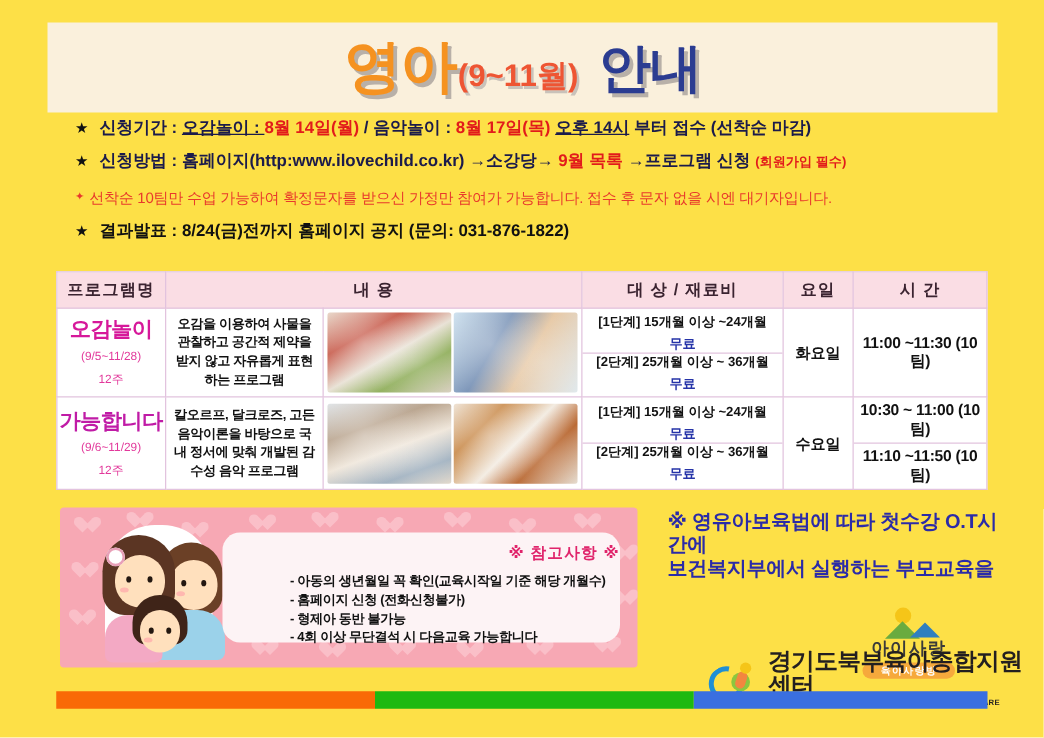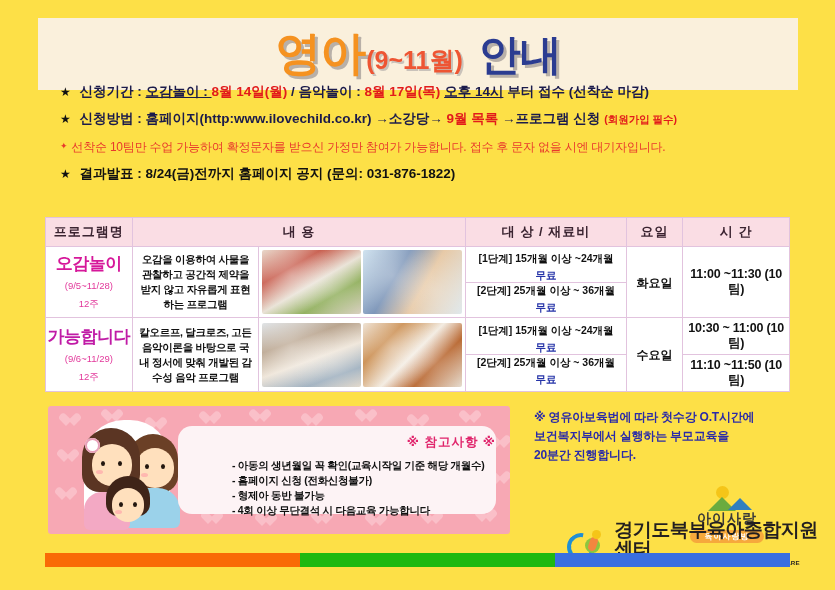--- a/index.html
+++ b/index.html
@@ -25,21 +25,21 @@
     font-size:25px;font-weight:bold;color:#ee5533;
     text-shadow:2px 2px 0 #c9c2ba;margin:0 2px 0 1px;
   }
   .t-navy{
     font-size:42px;font-weight:bold;color:#2b3c91;
     text-shadow:3px 3px 0 #b8b0a8;letter-spacing:-1px;
   }
   .t-navy.sp{margin-left:14px;}
 
   
-  .info{position:absolute;left:60px;top:84px;width:740px;}
+  .info{position:absolute;left:60px;top:94px;width:740px;}
   .line{font-size:13.5px;color:#1b1b4b;font-weight:bold;white-space:nowrap;margin-bottom:11px;line-height:16px;}
   .line .star{color:#111;margin-right:5px;font-size:12px;}
   .lbl{color:#1b1b4b;}
   .uline{text-decoration:underline;}
   .red{color:#e21b1b;}
   .small-red{color:#e21b1b;font-size:10.5px;}
   .note-red{font-size:12px;color:#e8392c;font-weight:normal;letter-spacing:-.2px;}
   .note-red .dot{font-size:9px;vertical-align:2px;margin-right:4px;}
   .plain{color:#111;font-weight:bold;}
 
@@ -118,21 +118,21 @@
   .body-d{position:absolute;left:54px;top:74px;width:64px;height:40px;background:#9bd2ea;border-radius:22px 22px 6px 6px;}
   .body-m{position:absolute;left:22px;top:78px;width:46px;height:38px;background:#f3a9c4;border-radius:18px 18px 6px 6px;}
   .hair-k{position:absolute;left:44px;top:62px;width:44px;height:40px;background:#3f2418;border-radius:22px 22px 12px 12px;}
   .face-k{position:absolute;left:50px;top:74px;width:32px;height:34px;background:#ffe0bd;border-radius:16px;}
   .flower{position:absolute;left:23px;top:24px;width:15px;height:15px;background:#fff;border-radius:50%;box-shadow:0 0 0 2px #e8a0b8 inset;}
   .eye{position:absolute;width:4px;height:5px;background:#231710;border-radius:50%;}
   .cheek{position:absolute;width:7px;height:4px;background:#ffb0ae;border-radius:50%;opacity:.85;}
 
   
   .right-note{position:absolute;left:534px;top:408px;width:270px;}
-  .right-note div{font-size:12px;color:#2b2ba8;font-weight:bold;line-height:19px;letter-spacing:-.2px;}
+  .right-note div{font-size:16px;color:#2b2ba8;font-weight:bold;line-height:19px;letter-spacing:-.2px;}
 
   
   .logo-isarang{position:absolute;left:672px;top:486px;width:110px;text-align:center;}
   .isarang-mark{position:relative;height:24px;}
   .im-y{position:absolute;left:44px;top:0;width:13px;height:13px;background:#f5c518;border-radius:50%;}
   .im-g{position:absolute;left:36px;top:11px;width:0;height:0;border-left:14px solid transparent;border-right:14px solid transparent;border-bottom:14px solid #6aab3f;}
   .im-b{position:absolute;left:56px;top:12px;width:0;height:0;border-left:12px solid transparent;border-right:12px solid transparent;border-bottom:12px solid #2f7fbf;}
   .isarang-txt{font-size:14px;color:#3a3a3a;font-weight:bold;letter-spacing:1px;}
   .isarang-pill{
     margin:2px auto 0;width:74px;height:13px;background:#f6a93c;border-radius:7px;
@@ -370,21 +370,20 @@
         <li>홈페이지 신청 (전화신청불가)</li>
         <li>형제아 동반 불가능</li>
         <li>4회 이상 무단결석 시 다음교육 가능합니다</li>
       </ul>
     </div>
   </div>
 
   <div class="right-note">
     <div>※ 영유아보육법에 따라 첫수강 O.T시간에</div>
     <div>보건복지부에서 실행하는 부모교육을</div>
-    <div>20분간 진행합니다.</div>
   </div>
 
   <div class="logo-isarang">
     <div class="isarang-mark">
       <span class="im-y"></span>
       <span class="im-g"></span>
       <span class="im-b"></span>
     </div>
     <div class="isarang-txt">아이사랑</div>
     <div class="isarang-pill">육아사랑방</div>

